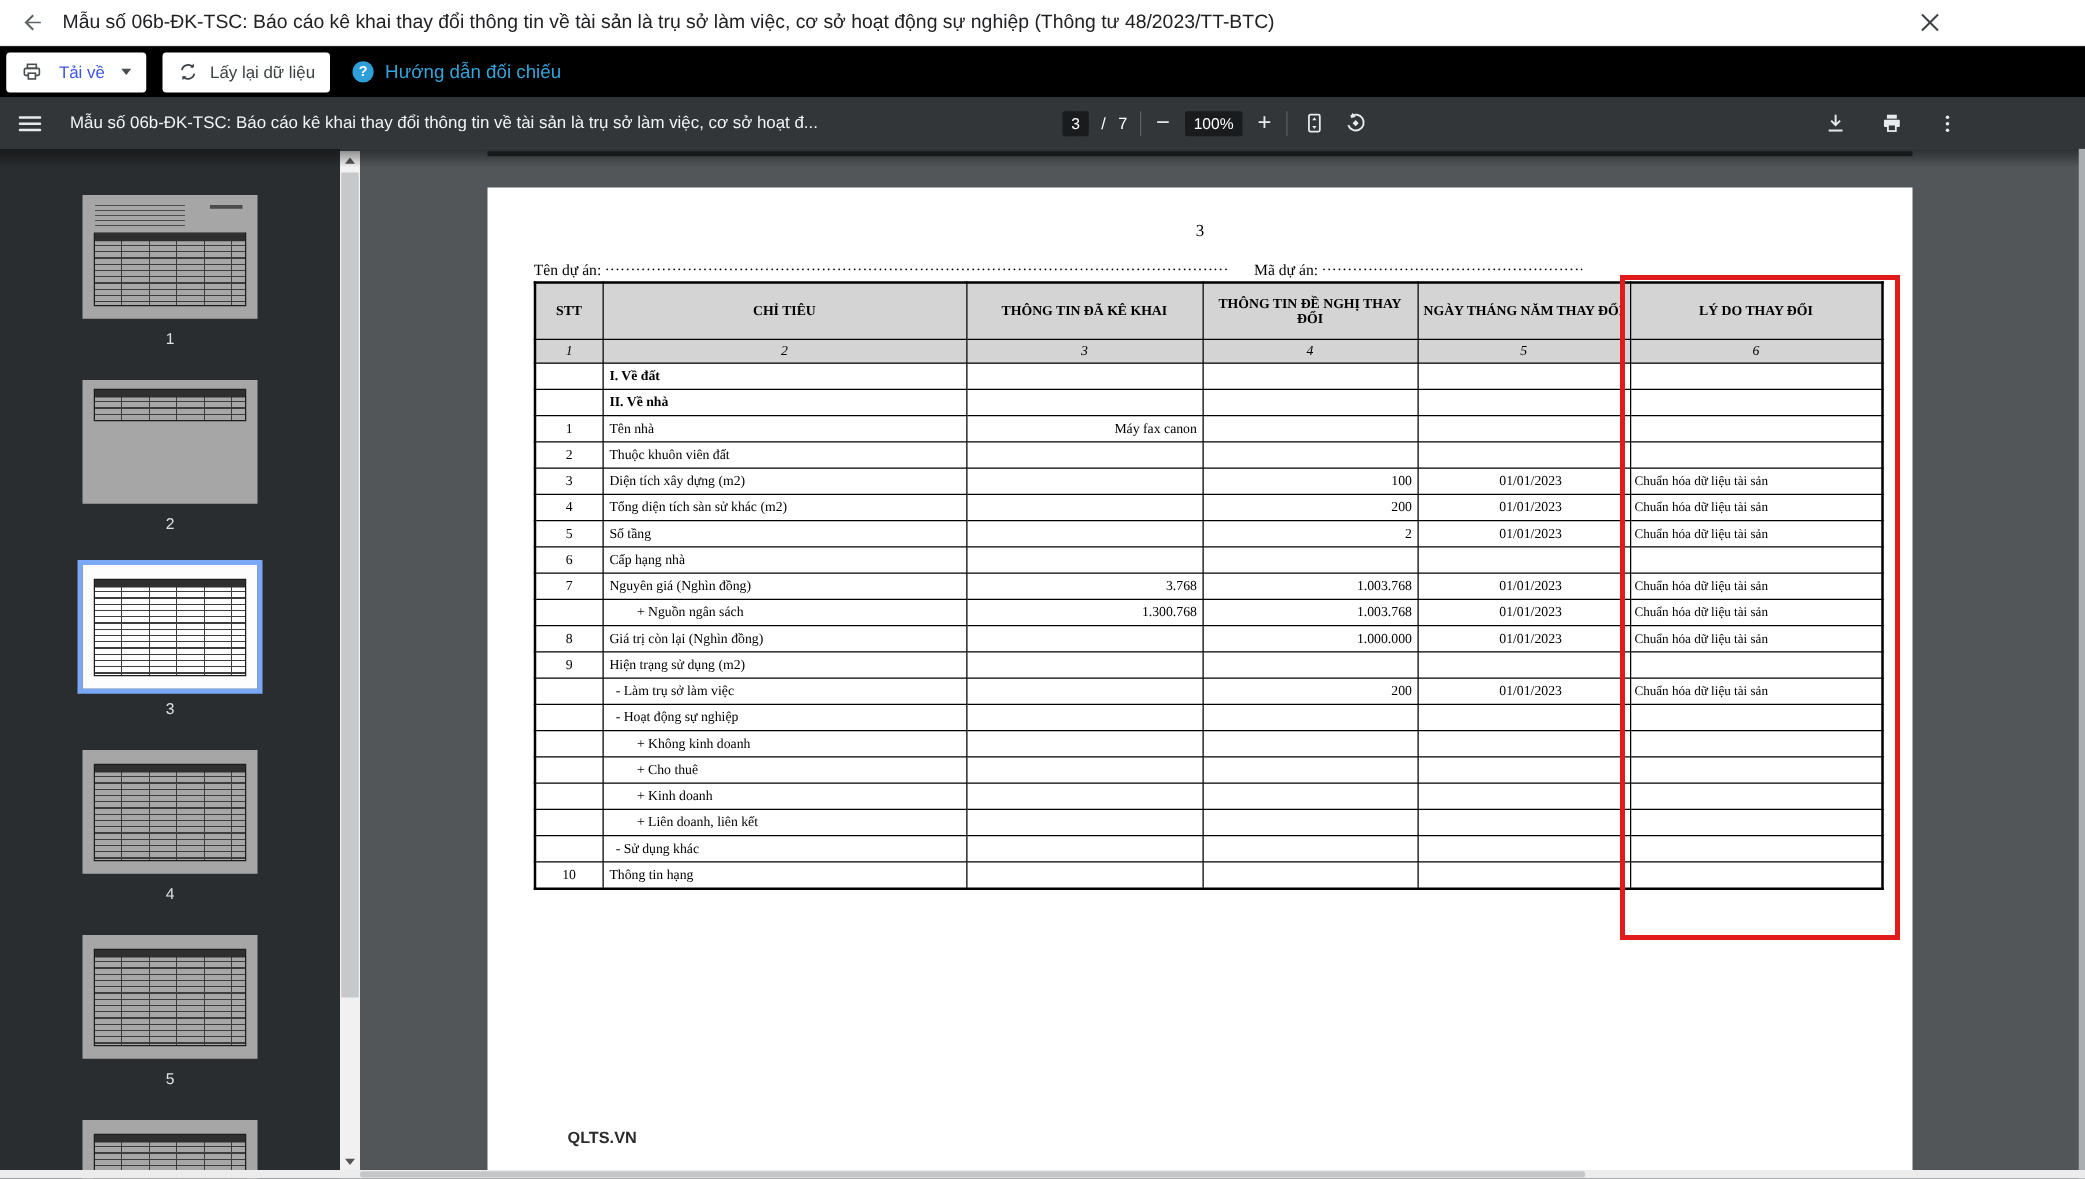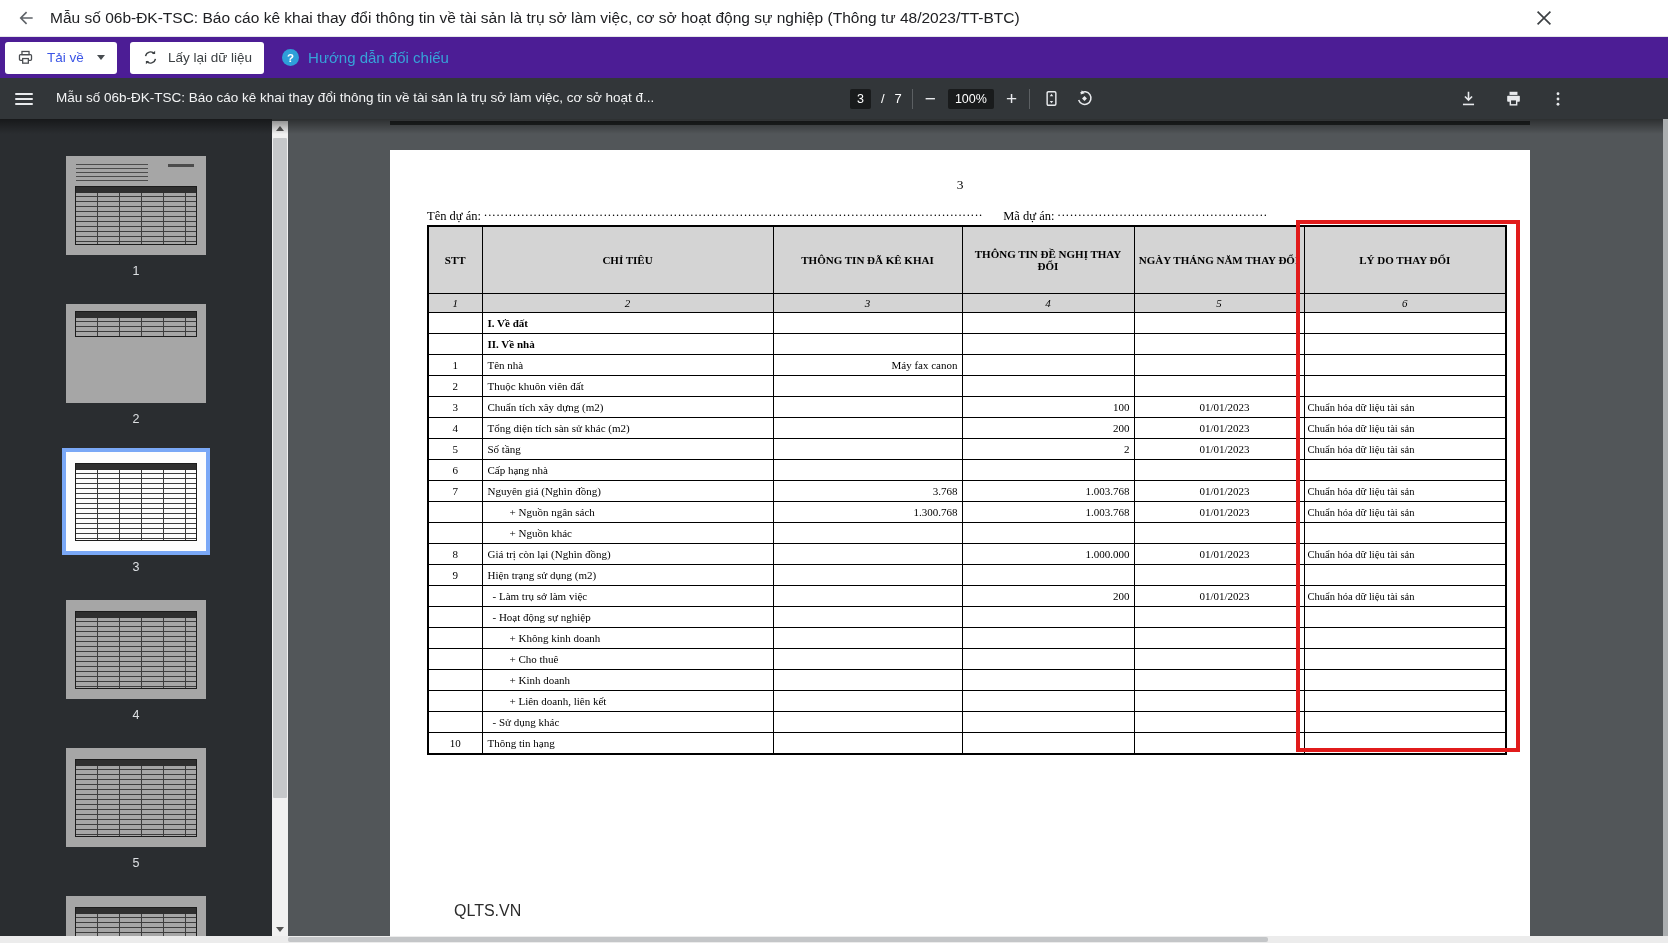--- a/index.html
+++ b/index.html
@@ -7,21 +7,21 @@
        font-family:"Liberation Sans","DejaVu Sans",sans-serif;-webkit-font-smoothing:antialiased;}
 
   
   .topbar{position:absolute;left:0;top:0;width:100%;height:36px;background:#fff;
           border-bottom:1px solid #e4e6e8;display:flex;align-items:center;z-index:10;}
   .back-btn{background:none;border:none;margin-left:14px;padding:2px;cursor:pointer;line-height:0;}
   .topbar-title{margin-left:12px;font-size:15.5px;color:#202124;white-space:nowrap;overflow:hidden;flex:0 1 auto;}
   .close-btn{position:absolute;left:1532px;top:6px;width:24px;height:24px;background:none;border:none;padding:0;cursor:pointer;line-height:0;}
 
   
-  .actionbar{position:absolute;left:0;top:37px;width:100%;height:41px;background:#4c1d95;z-index:10;display:flex;align-items:center;}
+  .actionbar{position:absolute;left:0;top:37px;width:100%;height:41px;background:#000000;z-index:10;display:flex;align-items:center;}
   .btn{display:flex;align-items:center;height:32px;background:#fff;border:none;border-radius:3px;cursor:pointer;
        font-family:inherit;font-size:13.5px;padding:0 12px;}
   .btn-download{margin-left:5px;width:112px;justify-content:space-between;}
   .dl-label{color:#3b55e6;font-weight:500;}
   .caret{width:0;height:0;border-left:4.5px solid transparent;border-right:4.5px solid transparent;border-top:5px solid #474c50;}
   .btn-reload{margin-left:13px;gap:9px;color:#3c4043;}
   .guide-link{display:flex;align-items:center;gap:9px;margin-left:18px;cursor:pointer;}
   .qmark{display:inline-flex;align-items:center;justify-content:center;width:17px;height:17px;border-radius:50%;
          background:#2e9fd9;color:#fff;font-size:11.5px;font-weight:bold;}
   .guide-label{color:#36a3d9;font-size:15px;}
@@ -80,35 +80,35 @@
   .page{position:absolute;left:390px;top:31px;width:1140px;height:786px;background:#fff;z-index:2;
         font-family:"Liberation Serif","DejaVu Serif",serif;color:#000;}
   .page-num{margin:0;padding-top:27px;text-align:center;font-size:13.5px;}
   .proj-line{position:absolute;left:37px;top:55px;font-size:12.5px;white-space:nowrap;}
   .dots{display:inline-block;overflow:hidden;white-space:nowrap;vertical-align:baseline;letter-spacing:1px;}
   .dots-1{width:500px;} .dots-2{width:208px;}
   .proj-code{margin-left:16px;}
 
   .doc-table{position:absolute;left:37px;top:75px;width:1078px;border-collapse:collapse;table-layout:fixed;
              border:2px solid #000;font-size:11px;}
-  .doc-table th{border:1px solid #000;background:#d4d4d4;font-weight:bold;text-align:center;padding:14px 3px;height:38px;}
+  .doc-table th{border:1px solid #000;background:#d4d4d4;font-weight:bold;text-align:center;padding:3px 3px;height:38px;}
   .doc-table .numrow td{border:1px solid #000;background:#d4d4d4;font-style:italic;text-align:center;height:16px;font-size:11px;}
   .doc-table tbody td{border:1px solid #000;height:20px;padding:0 4px;overflow:hidden;white-space:nowrap;}
   .doc-table td.c0{text-align:center;}
   .doc-table td.c1{text-align:left;}
   .doc-table td.c2,.doc-table td.c3{text-align:right;}
   .doc-table td.c4{text-align:center;padding-left:15px;}
   .doc-table td.c5{text-align:left;font-size:10.5px;padding:0 3px;}
   .doc-table td.b{font-weight:bold;}
   .doc-table td.ind0{padding-left:5px;}
   .doc-table td.ind1{padding-left:10px;}
   .doc-table td.ind2{padding-left:27px;}
 
   .red-frame{position:absolute;left:906px;top:70px;width:216px;height:524px;border:4px solid #e11b1b;z-index:3;pointer-events:none;}
-  .doc-footer{position:absolute;left:64px;top:752px;font-family:"Liberation Sans",sans-serif;font-size:16px;color:#2b2b2b;}
+  .doc-footer{position:absolute;left:64px;top:752px;font-family:"Liberation Sans",sans-serif;font-size:13px;color:#2b2b2b;font-weight:bold;}
 </style>
 </head>
 <body>
 
 <div class="app">
 
   <header class="topbar">
     <button class="back-btn">
       <svg width="20" height="20" viewBox="0 0 24 24">
         <path d="M20 11.2H7.9l5.5-5.5L12 4.3 4.3 12l7.7 7.7 1.4-1.4-5.5-5.5H20z" fill="#5f6368"></path>
@@ -322,21 +322,21 @@
             <tr>
               <td class="c0">2</td>
               <td class="c1 ind0">Thuộc khuôn viên đất</td>
               <td class="c2"></td>
               <td class="c3"></td>
               <td class="c4"></td>
               <td class="c5"></td>
             </tr>
             <tr>
               <td class="c0">3</td>
-              <td class="c1 ind0">Chuẩn tích xây dựng (m2)</td>
+              <td class="c1 ind0">Diện tích xây dựng (m2)</td>
               <td class="c2"></td>
               <td class="c3">100</td>
               <td class="c4">01/01/2023</td>
               <td class="c5">Chuẩn hóa dữ liệu tài sản</td>
             </tr>
             <tr>
               <td class="c0">4</td>
               <td class="c1 ind0">Tổng diện tích sàn sử khác (m2)</td>
               <td class="c2"></td>
               <td class="c3">200</td>
@@ -367,28 +367,20 @@
               <td class="c4">01/01/2023</td>
               <td class="c5">Chuẩn hóa dữ liệu tài sản</td>
             </tr>
             <tr>
               <td class="c0"></td>
               <td class="c1 ind2">+ Nguồn ngân sách</td>
               <td class="c2">1.300.768</td>
               <td class="c3">1.003.768</td>
               <td class="c4">01/01/2023</td>
               <td class="c5">Chuẩn hóa dữ liệu tài sản</td>
-            </tr>
-            <tr>
-              <td class="c0"></td>
-              <td class="c1 ind2">+ Nguồn khác</td>
-              <td class="c2"></td>
-              <td class="c3"></td>
-              <td class="c4"></td>
-              <td class="c5"></td>
             </tr>
             <tr>
               <td class="c0">8</td>
               <td class="c1 ind0">Giá trị còn lại (Nghìn đồng)</td>
               <td class="c2"></td>
               <td class="c3">1.000.000</td>
               <td class="c4">01/01/2023</td>
               <td class="c5">Chuẩn hóa dữ liệu tài sản</td>
             </tr>
             <tr>

